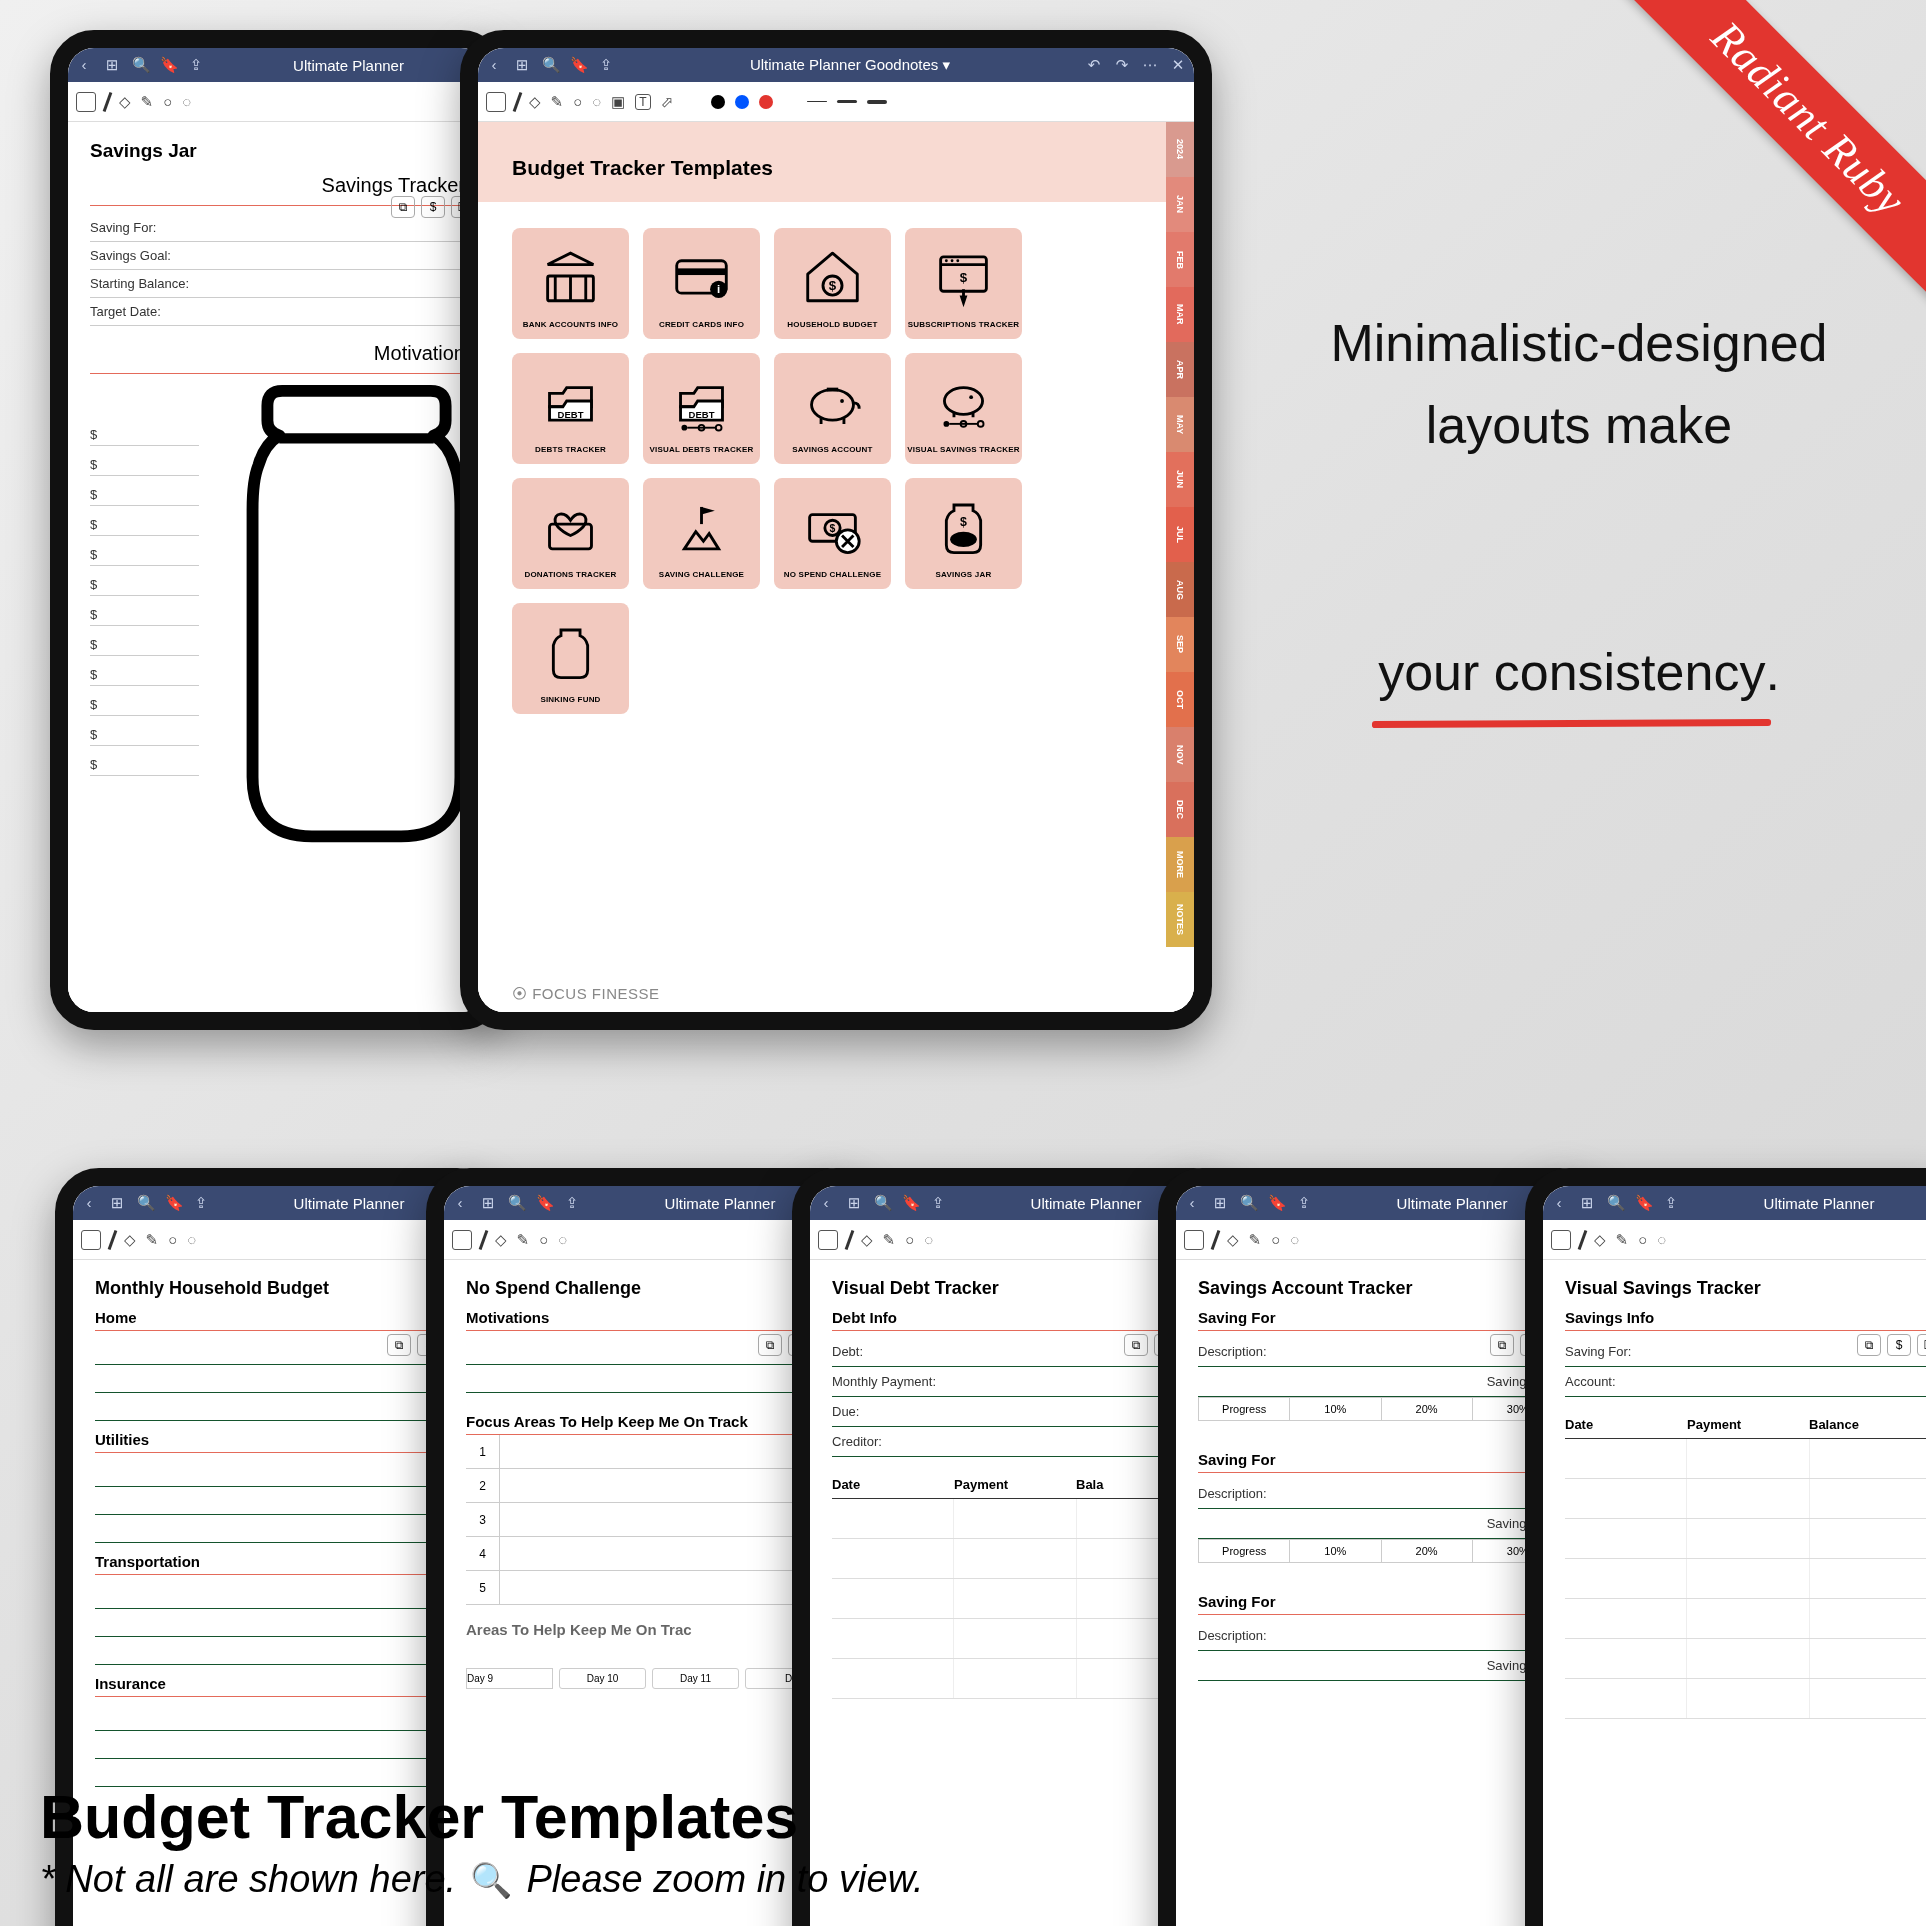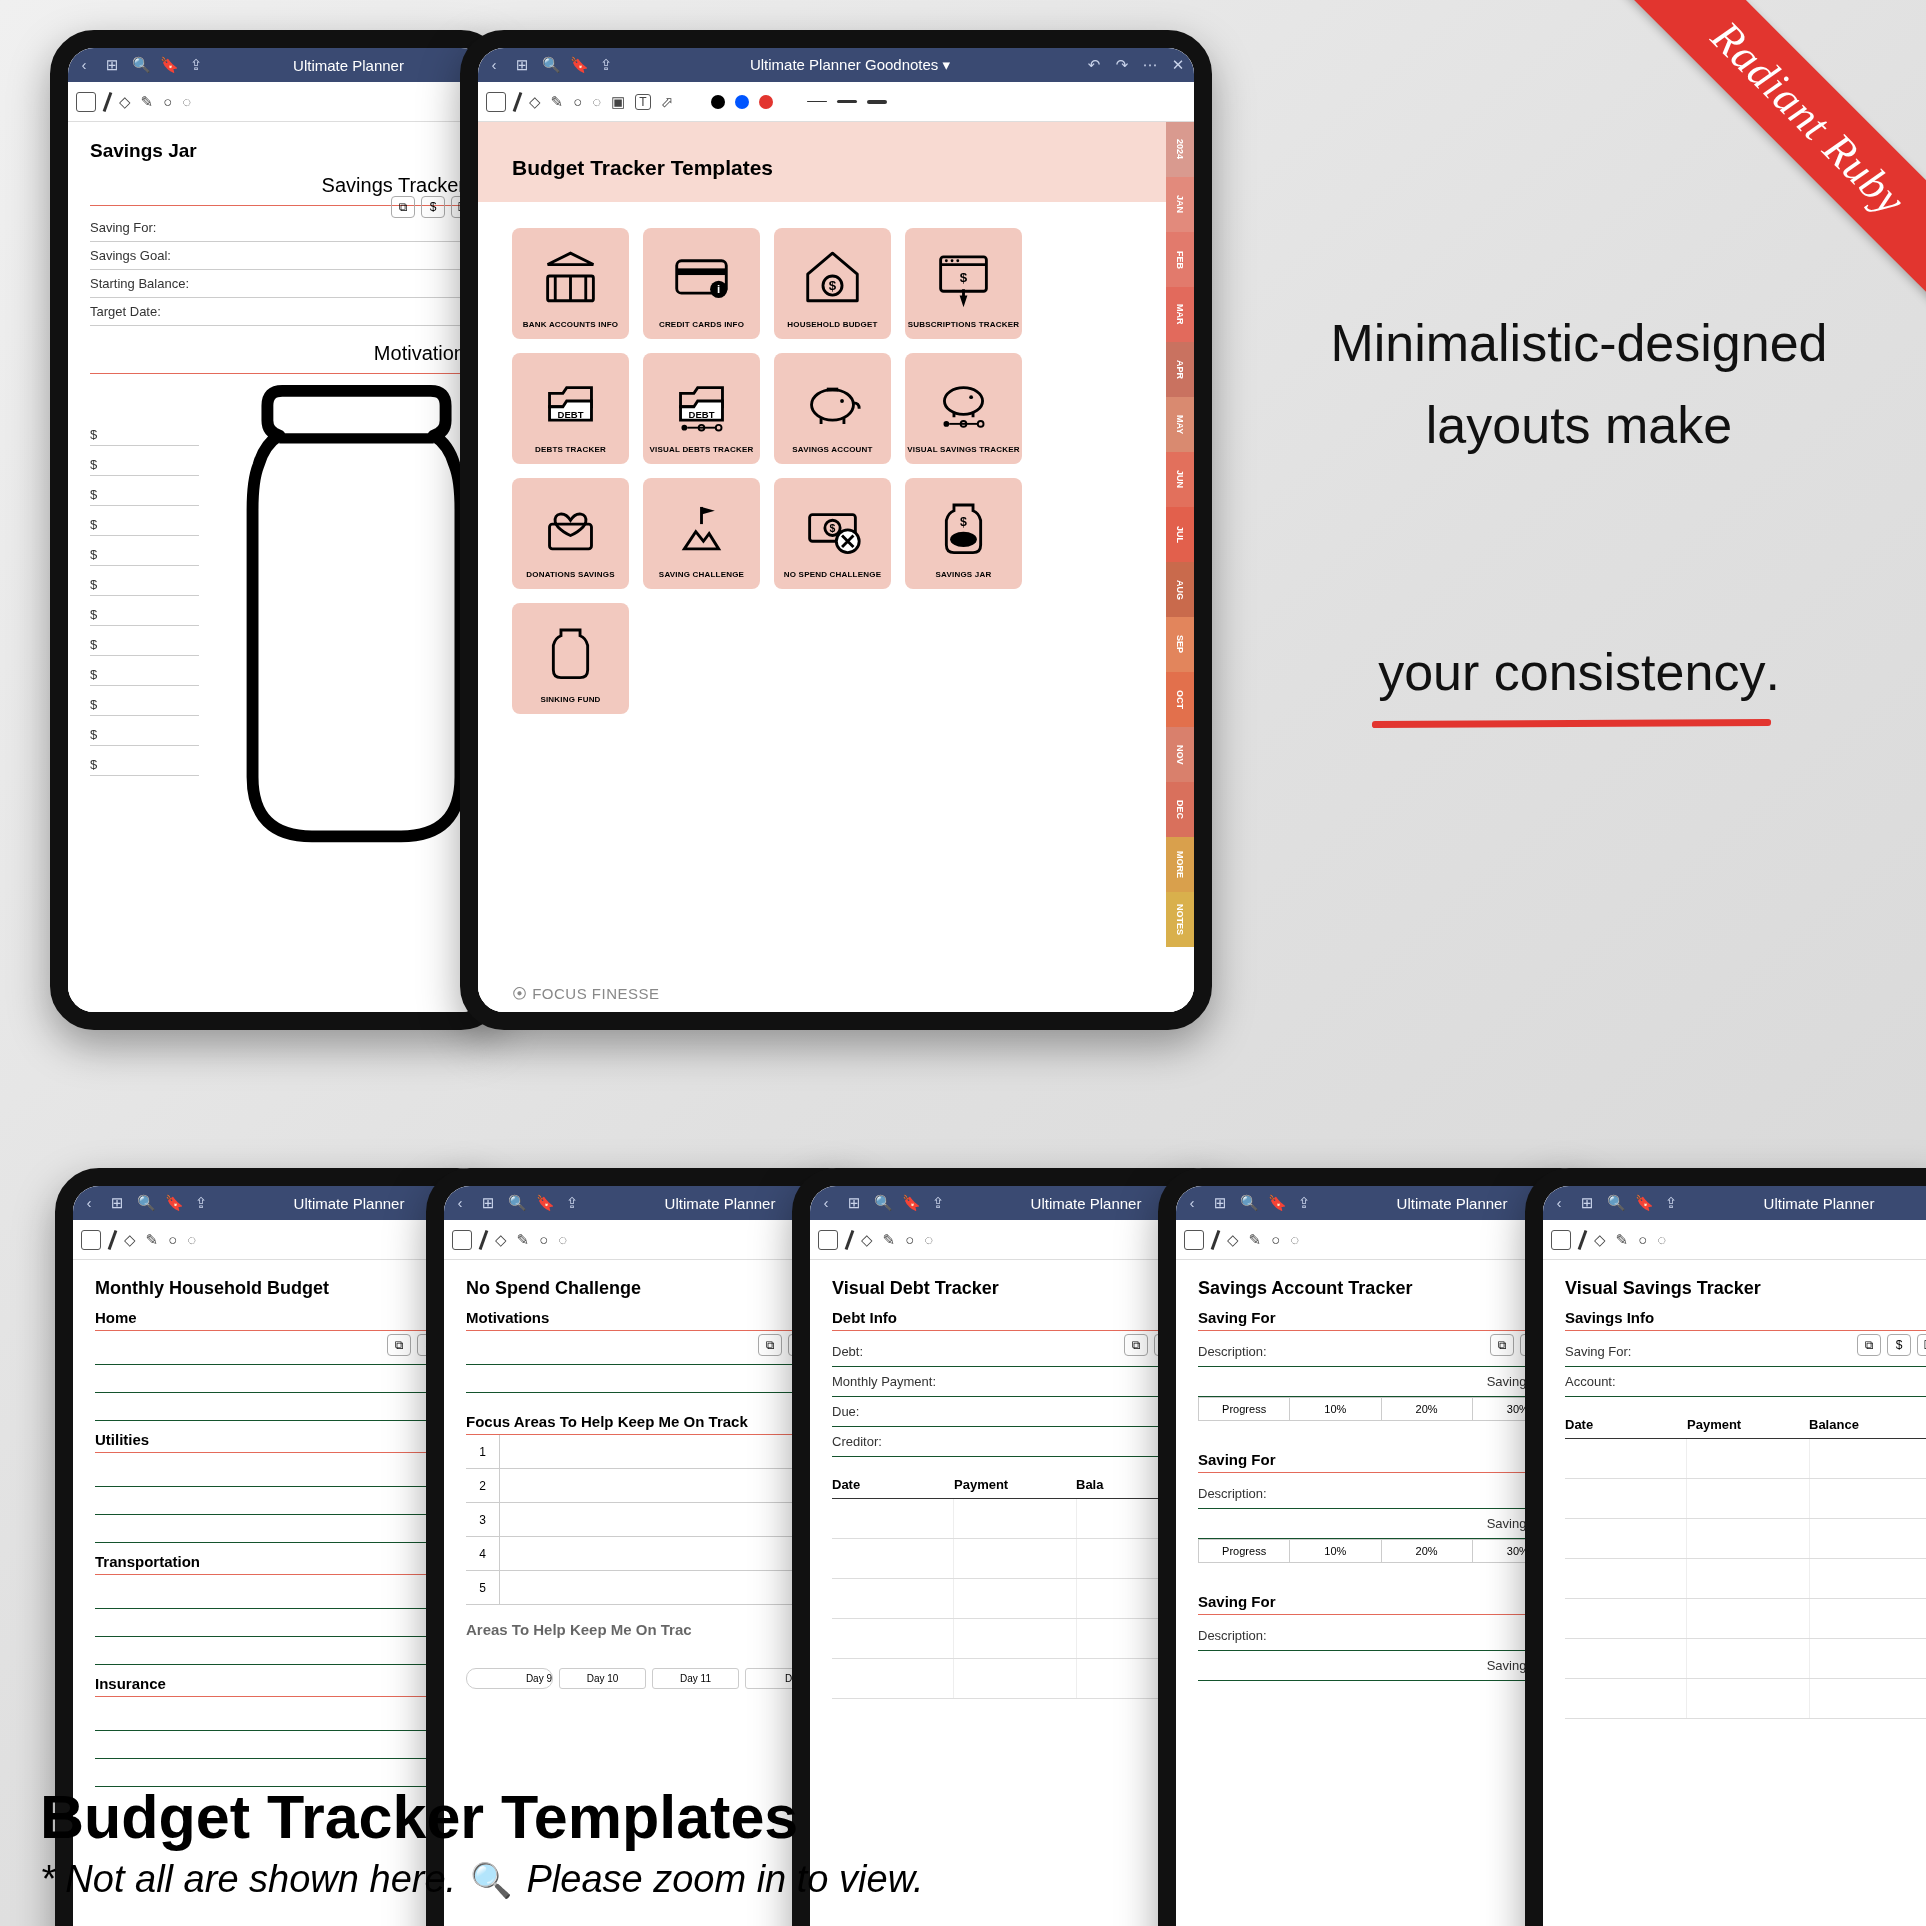--- a/index.html
+++ b/index.html
@@ -316,21 +316,21 @@
                 <circle cx="50" cy="54" r="3" fill="none" stroke="#000" stroke-width="2"></circle>
                 <line x1="17" y1="54" x2="47" y2="54" stroke="#000" stroke-width="2"></line>
               </svg>
               <div class="lab">VISUAL SAVINGS TRACKER</div>
             </div>
             <div class="tile">
               <svg viewBox="0 0 64 64">
                 <rect x="10" y="28" width="44" height="26" rx="3" fill="none" stroke="#000" stroke-width="3"></rect>
                 <path d="M32 24 C26 14, 14 16, 16 26 C18 34, 32 40, 32 40 C32 40, 46 34, 48 26 C50 16, 38 14, 32 24 Z" fill="none" stroke="#000" stroke-width="3"></path>
               </svg>
-              <div class="lab">DONATIONS SAVINGS</div>
+              <div class="lab">DONATIONS TRACKER</div>
             </div>
             <div class="tile">
               <svg viewBox="0 0 64 64">
                 <path d="M32 10 v18" stroke="#000" stroke-width="3"></path>
                 <path d="M32 10 l14 4 l-14 4 z" fill="#000"></path>
                 <path d="M14 54 l12 -18 l8 10 l6 -8 l10 16 z" fill="none" stroke="#000" stroke-width="3"></path>
               </svg>
               <div class="lab">SAVING CHALLENGE</div>
             </div>
             <div class="tile">
@@ -482,21 +482,21 @@
           <div class="num-row">
             <div class="n">4</div>
             <div style="flex:1"></div>
           </div>
           <div class="num-row">
             <div class="n">5</div>
             <div style="flex:1"></div>
           </div>
           <h2 style="margin-top:16px;opacity:.6">Areas To Help Keep Me On Trac</h2>
           <div style="display:flex;gap:6px;margin-top:30px">
-            <div style="flex:1;border:1px solid #ccc;border-radius:10px;padding:4px 0;text-align:right;font-size:10px">Day 9</div>
+            <div style="flex:1;border:1px solid #ccc;border-radius:0;padding:4px 0;text-align:left;font-size:10px">Day 9</div>
             <div style="flex:1;border:1px solid #ccc;border-radius:3px;padding:4px 0;text-align:center;font-size:10px">Day 10</div>
             <div style="flex:1;border:1px solid #ccc;border-radius:3px;padding:4px 0;text-align:center;font-size:10px">Day 11</div>
             <div style="flex:1;border:1px solid #ccc;border-radius:3px;padding:4px 0;text-align:center;font-size:10px">D</div>
           </div>
         </div>
       </div>
     </div>
     <div class="ipad" style="left: 792px; top: 1168px; width: 446px; height: 891px; z-index: 12;">
       <div class="screen">
         <div class="titlebar">

